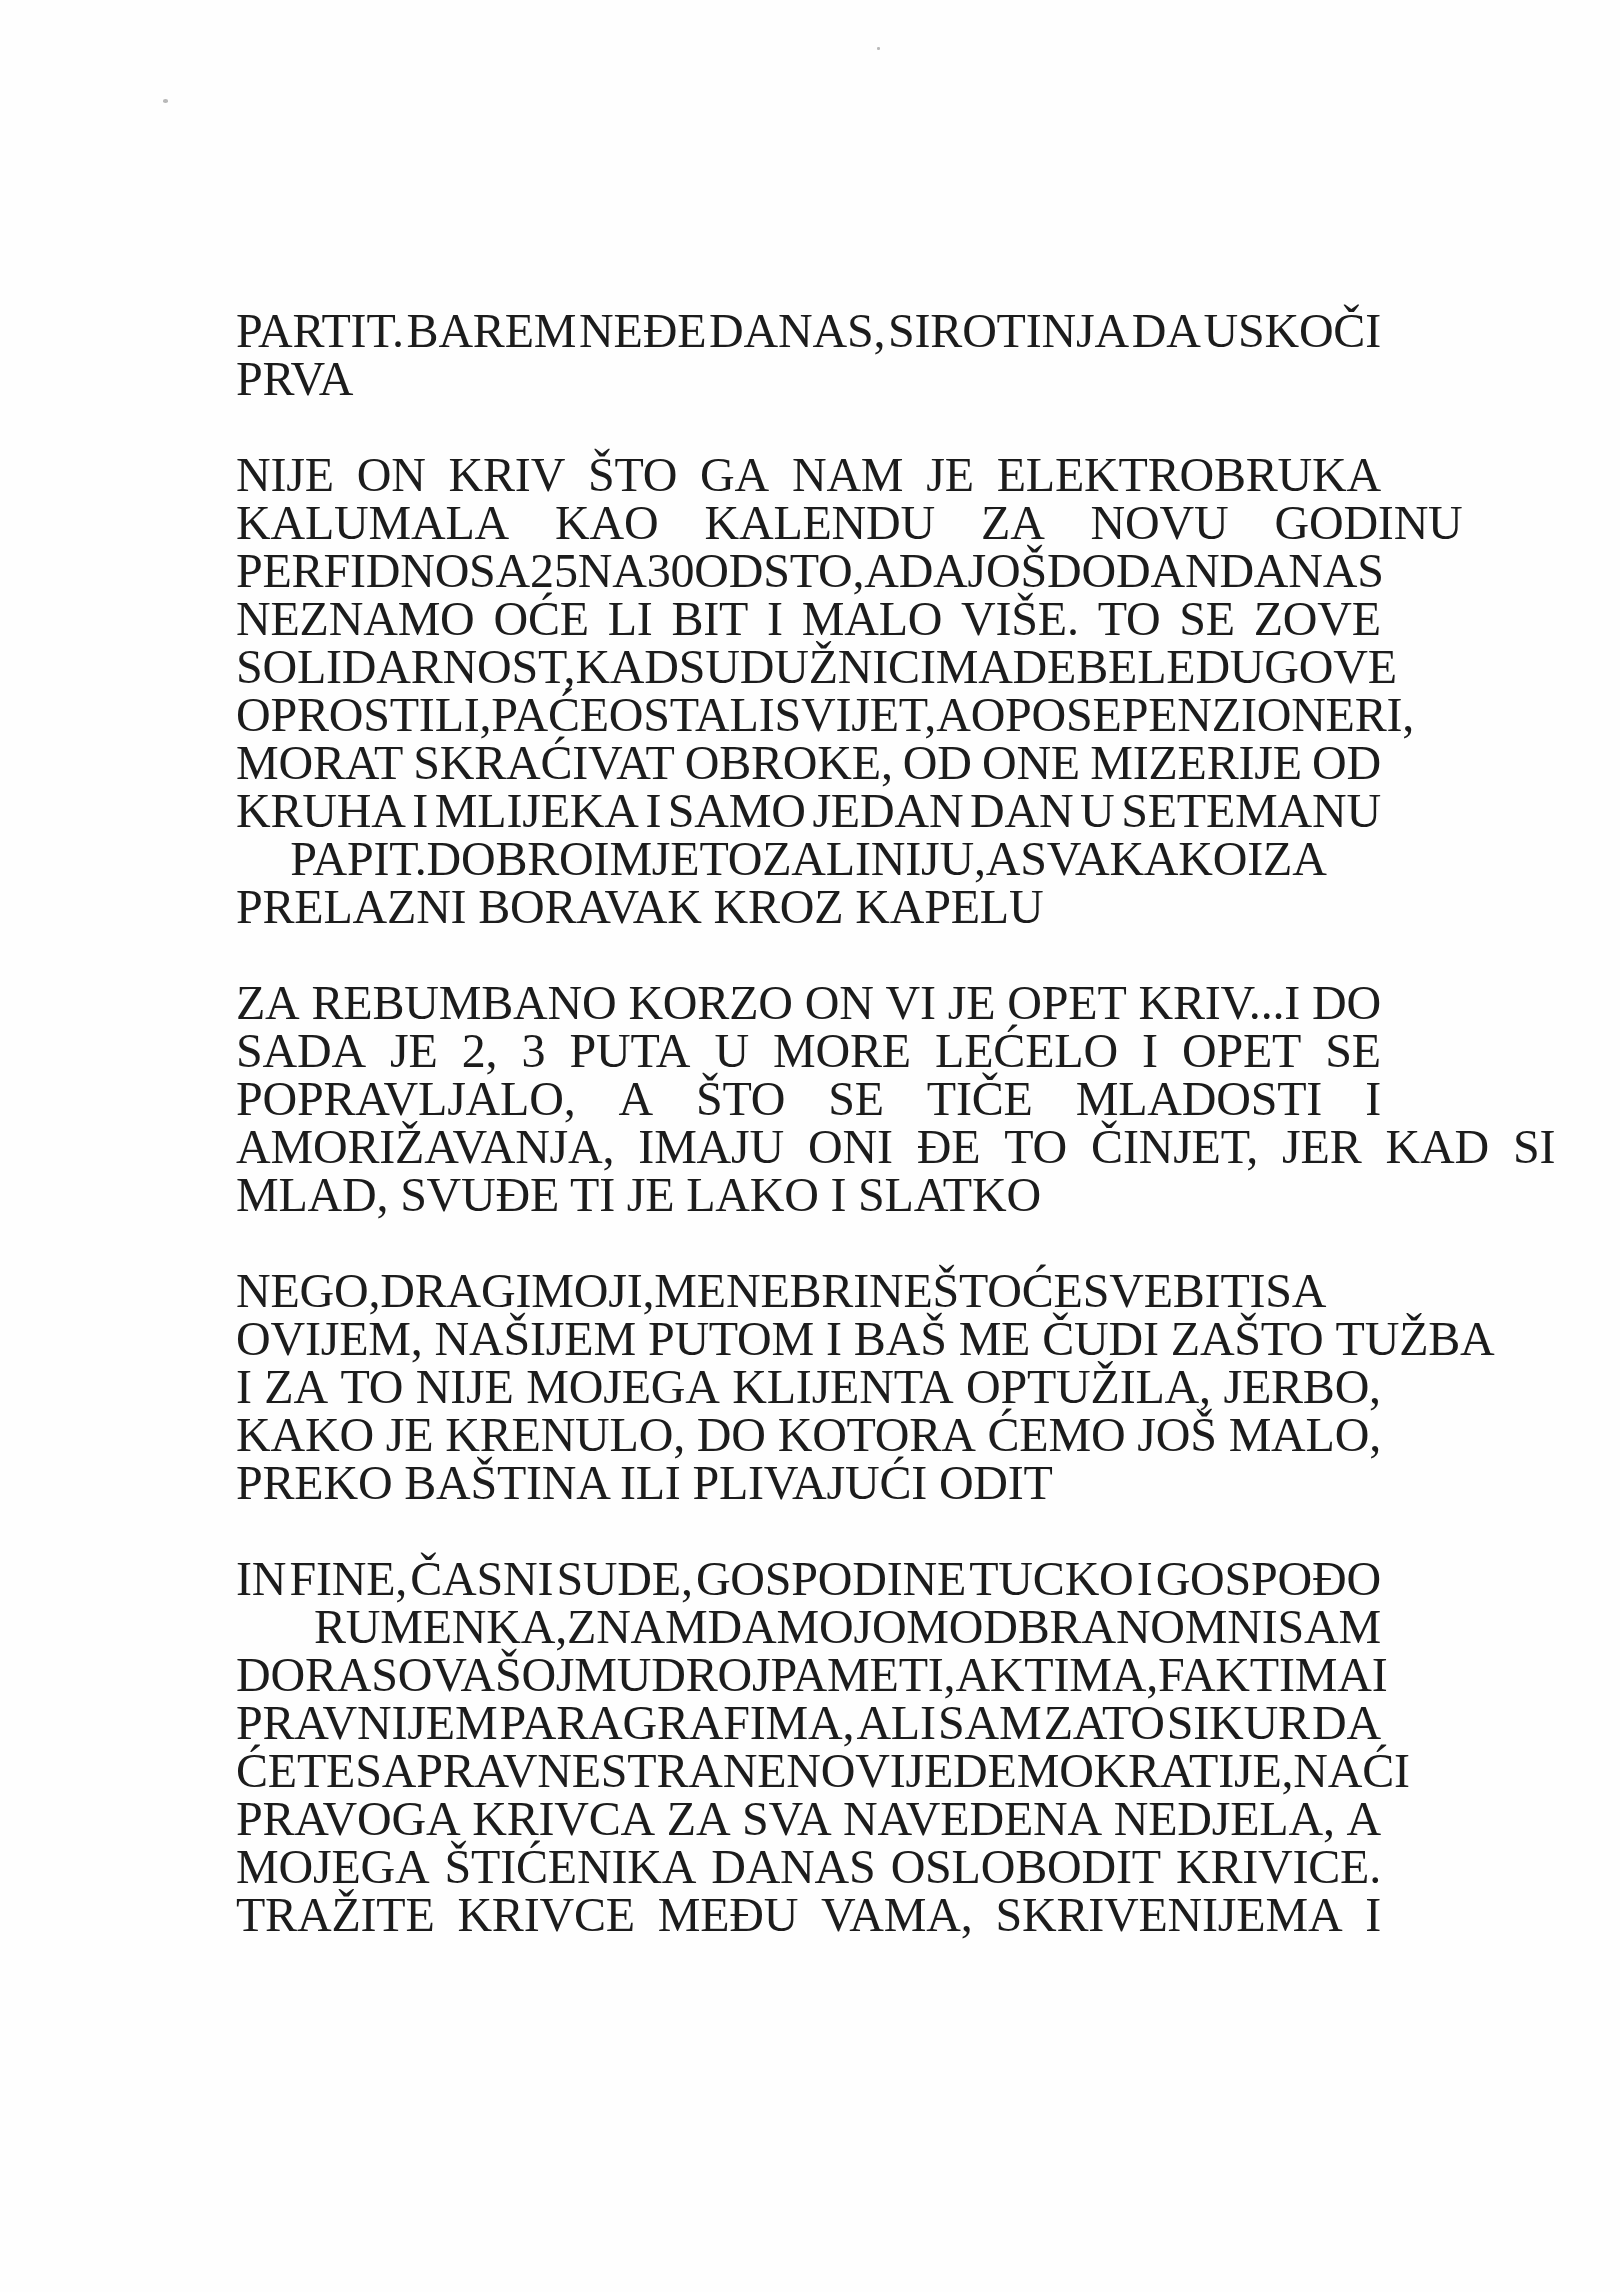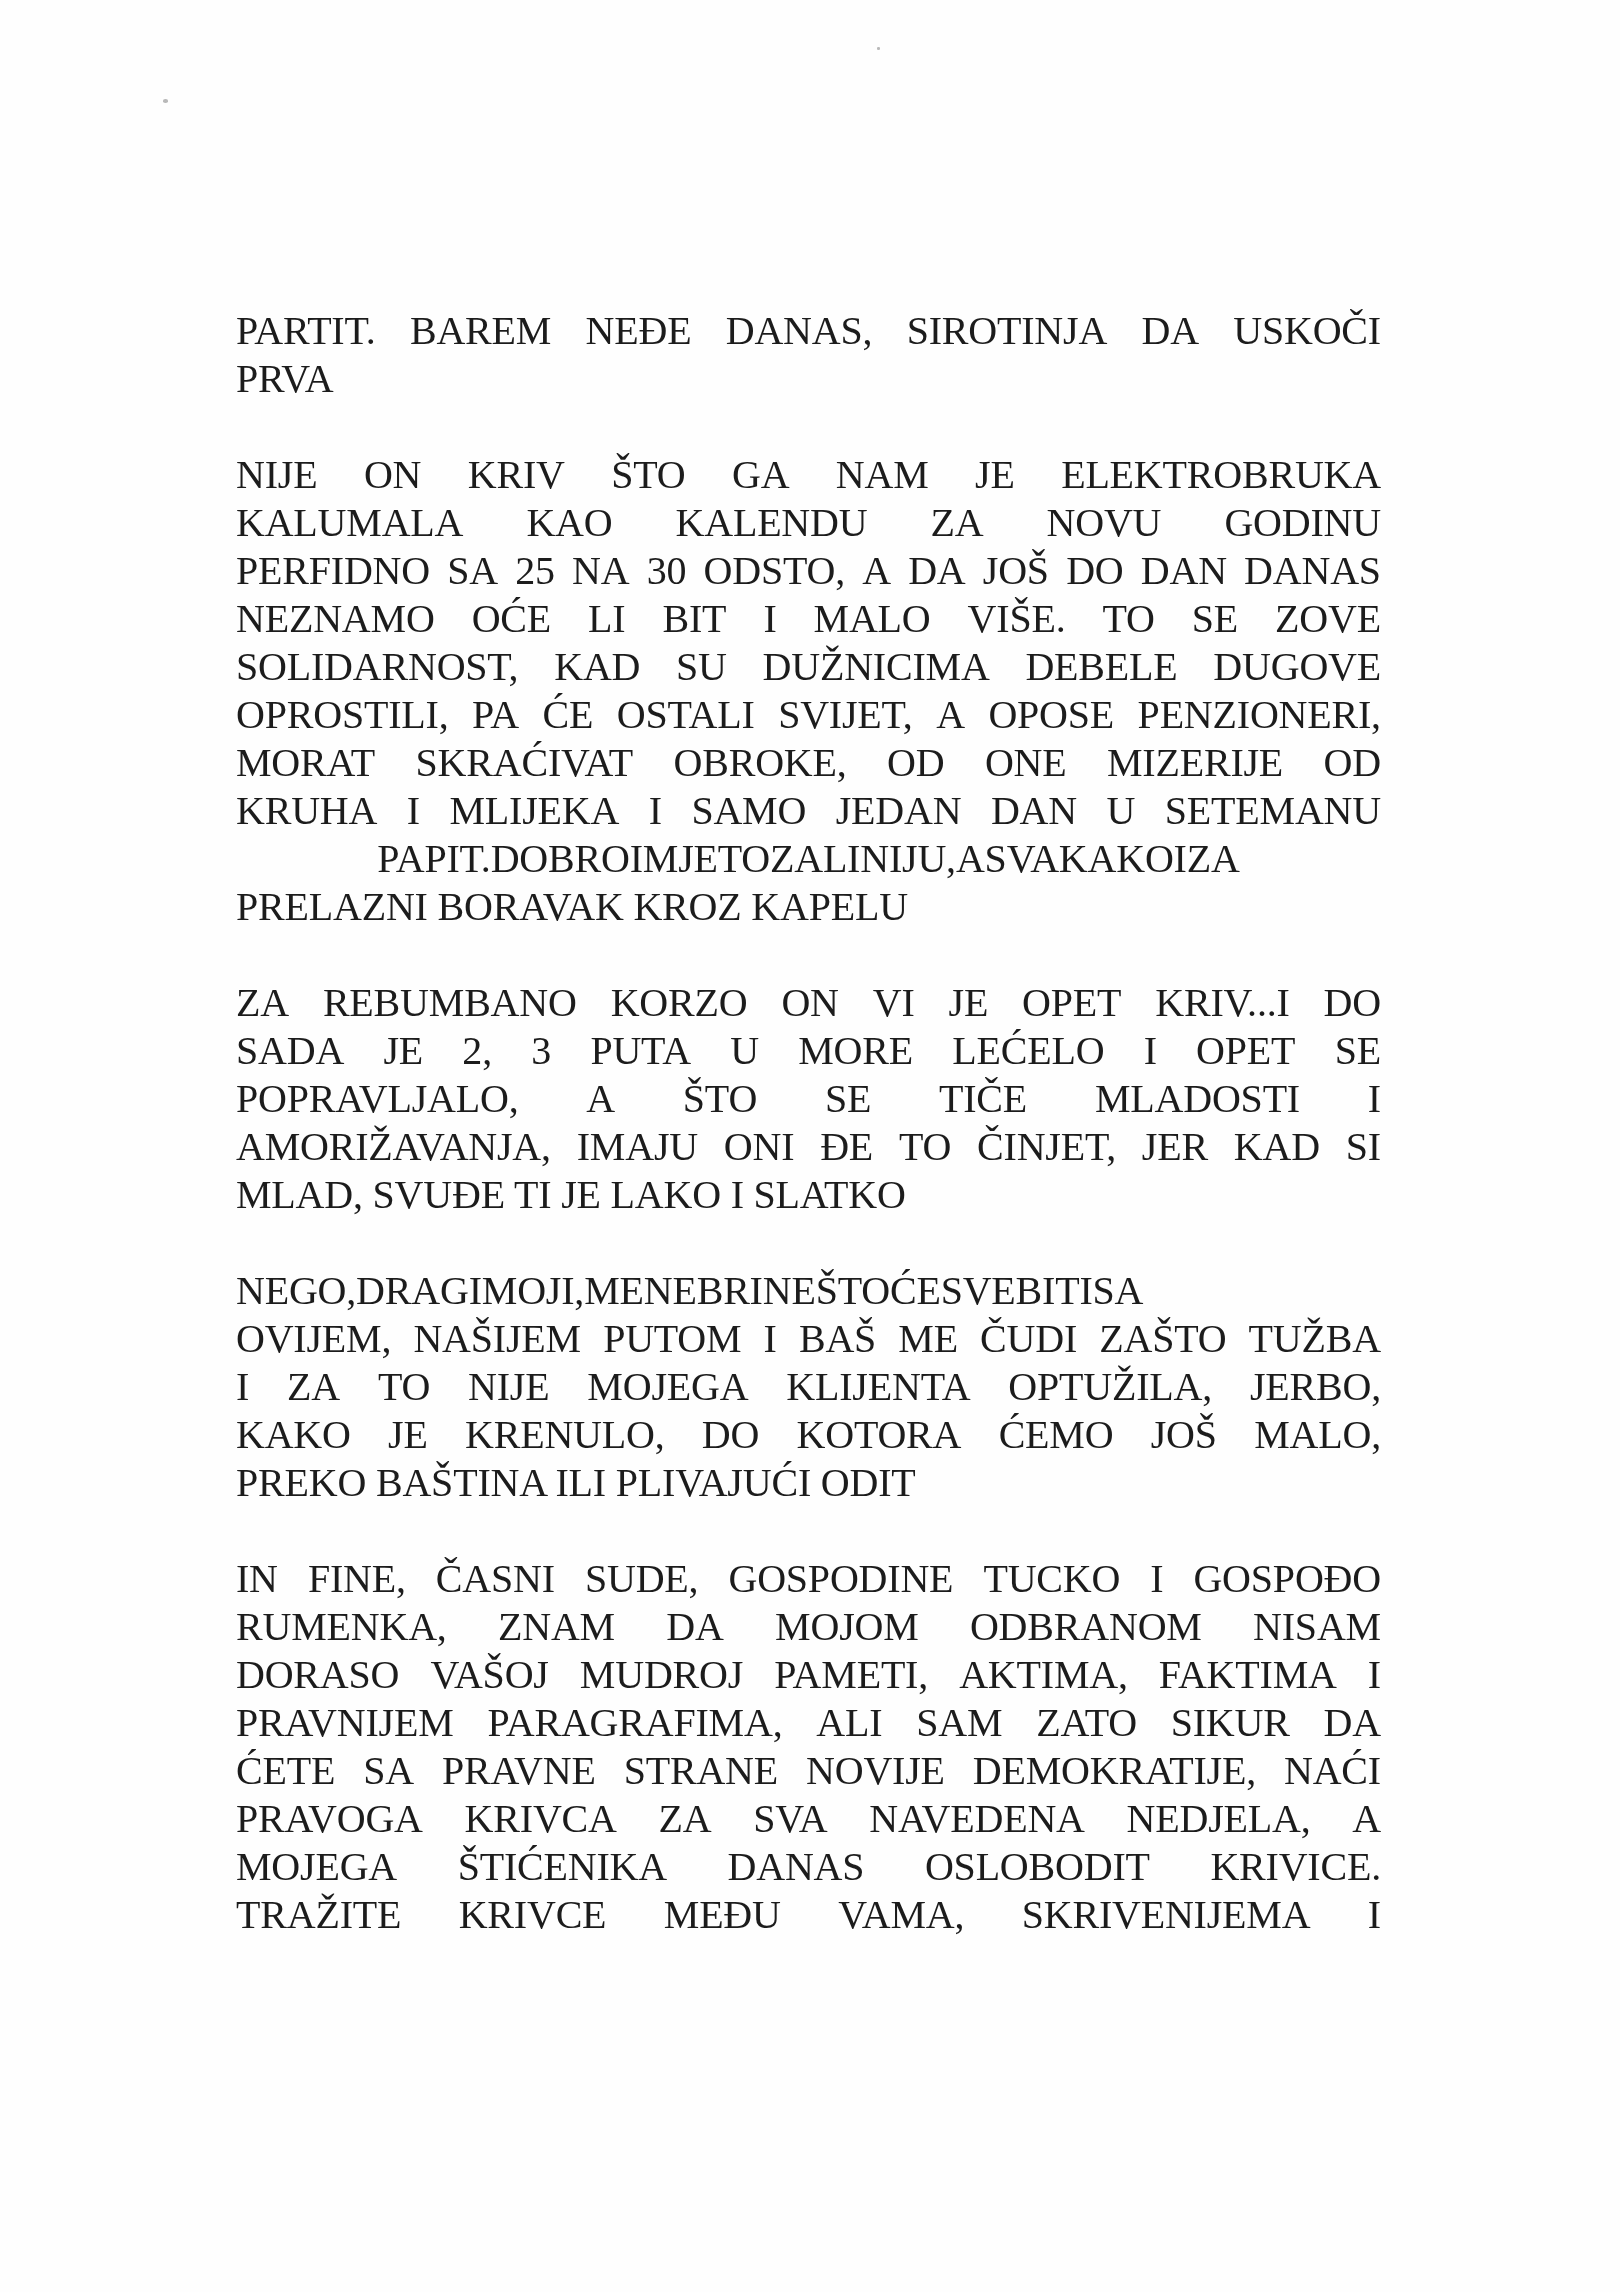--- a/index.html
+++ b/index.html
@@ -20,21 +20,21 @@
       width: 1620px;
       height: 2293px;
       background: #fefefe;
     }
     .text-block {
       position: absolute;
       left: 236px;
       top: 307px;
       width: 1145px;
       font-family: "Liberation Serif", "DejaVu Serif", serif;
-      font-size: 40px;
+      font-size: 48px;
       line-height: 48px;
       color: #1c1c1c;
       text-transform: uppercase;
       letter-spacing: -0.2px;
     }
     .para {
       margin: 0 0 48px 0;
       text-align: justify;
       text-align-last: left;
     }
@@ -279,21 +279,21 @@
       <span class="line" style="white-space: normal; display: flex; justify-content: space-between;">
           <span>IN</span>
           <span>FINE,</span>
           <span>ČASNI</span>
           <span>SUDE,</span>
           <span>GOSPODINE</span>
           <span>TUCKO</span>
           <span>I</span>
           <span>GOSPOĐO</span>
         </span>
-      <span class="line" style="white-space: normal; display: flex; justify-content: space-between;">
+      <span class="line" style="white-space: normal; display: flex; justify-content: flex-end;">
           <span>RUMENKA,</span>
           <span>ZNAM</span>
           <span>DA</span>
           <span>MOJOM</span>
           <span>ODBRANOM</span>
           <span>NISAM</span>
         </span>
       <span class="line" style="white-space: normal; display: flex; justify-content: space-between;">
           <span>DORASO</span>
           <span>VAŠOJ</span>

